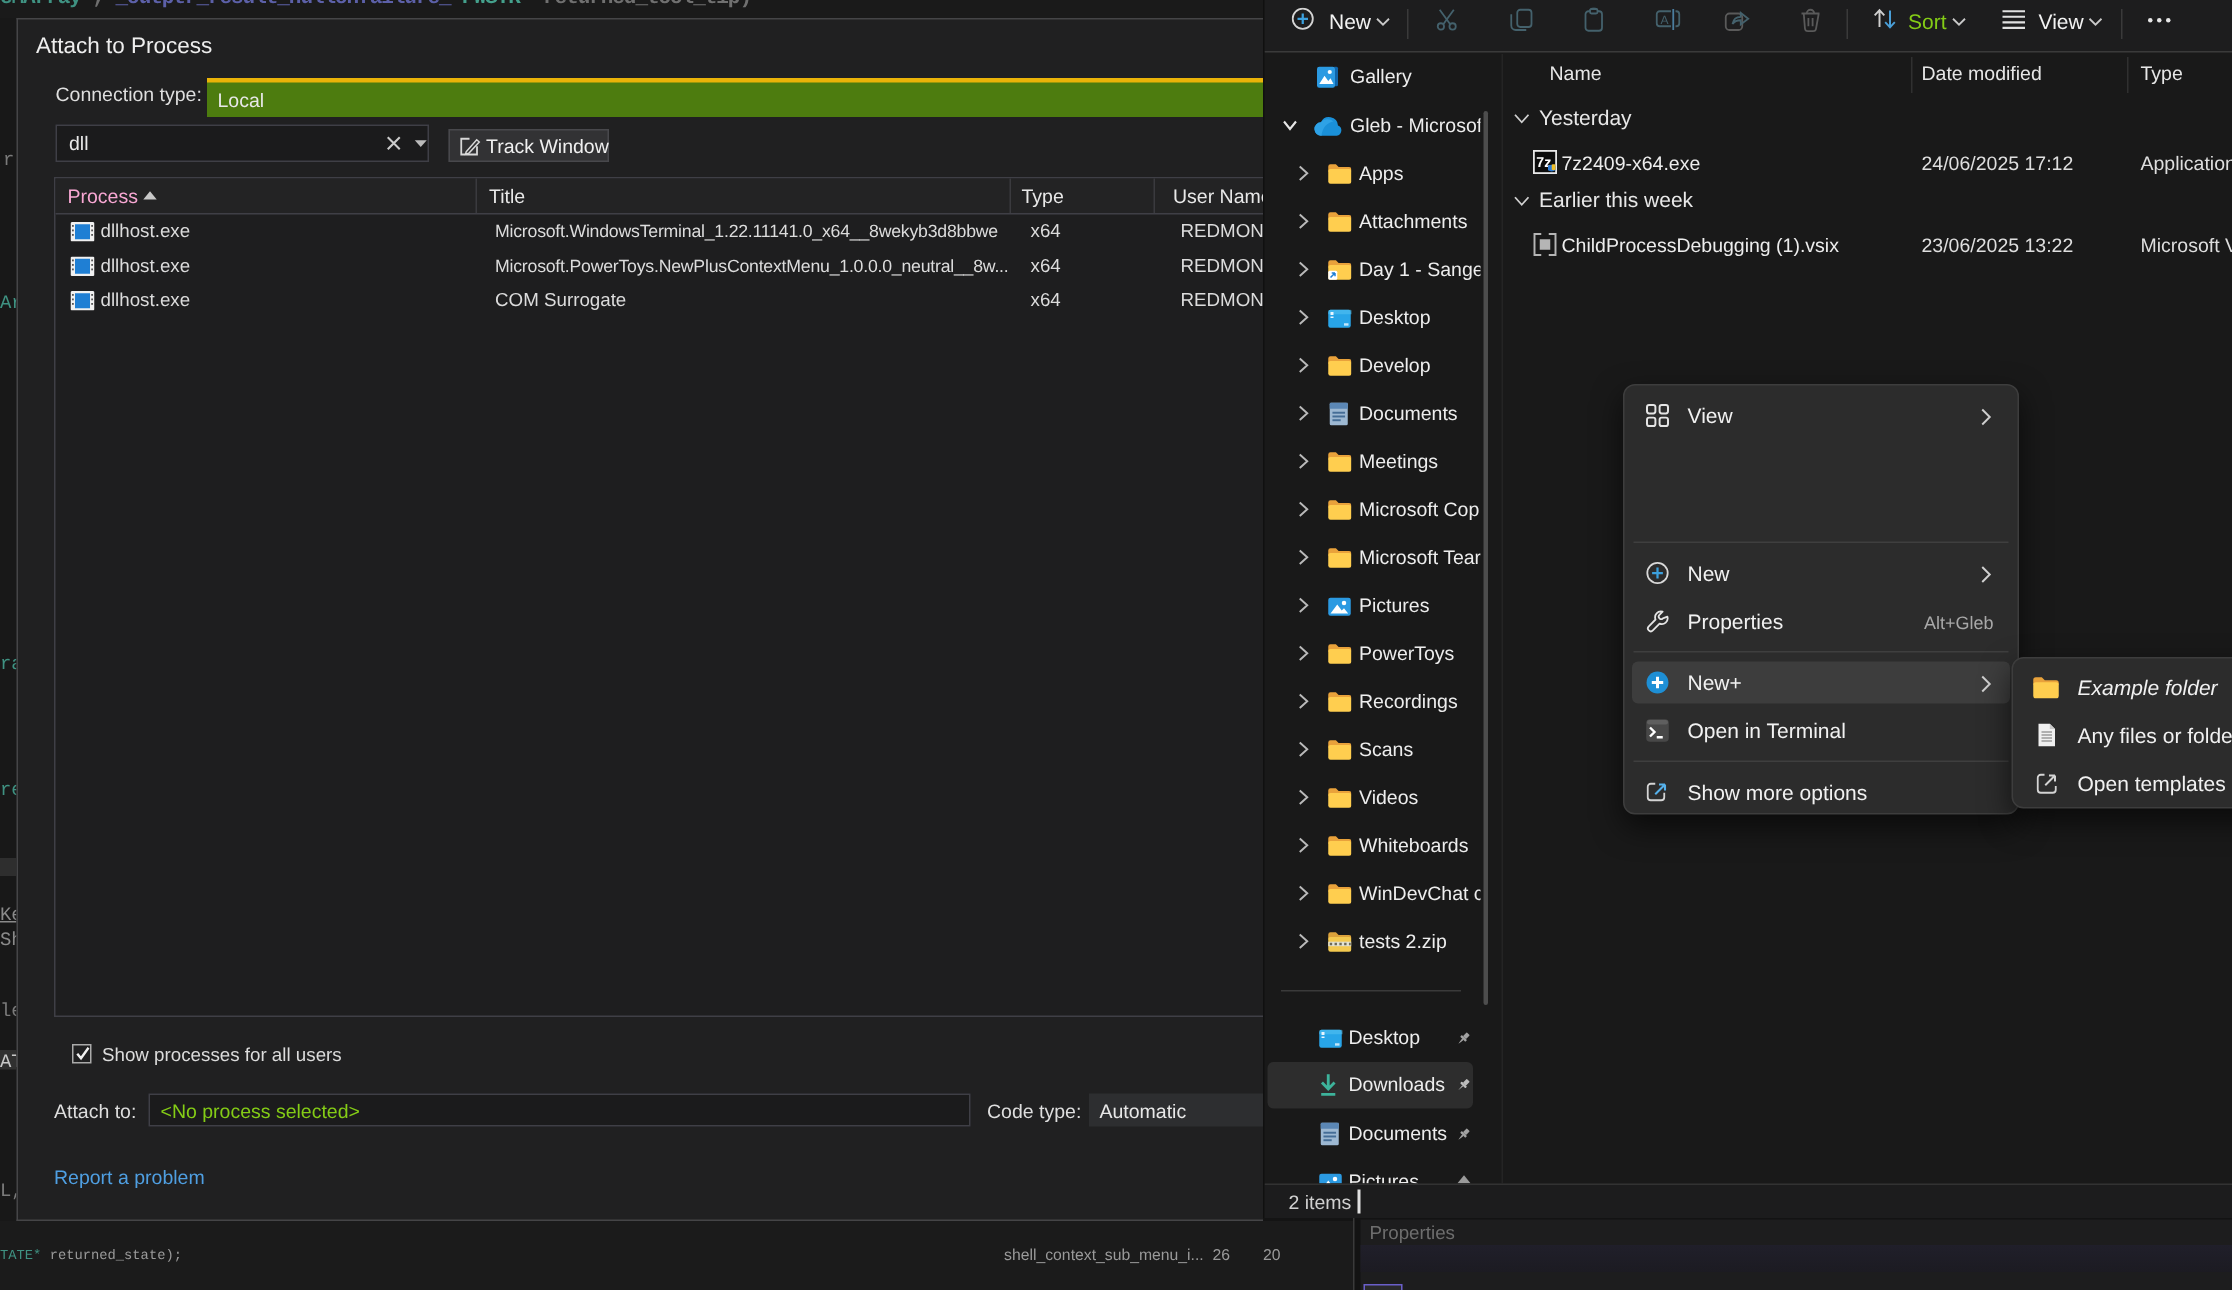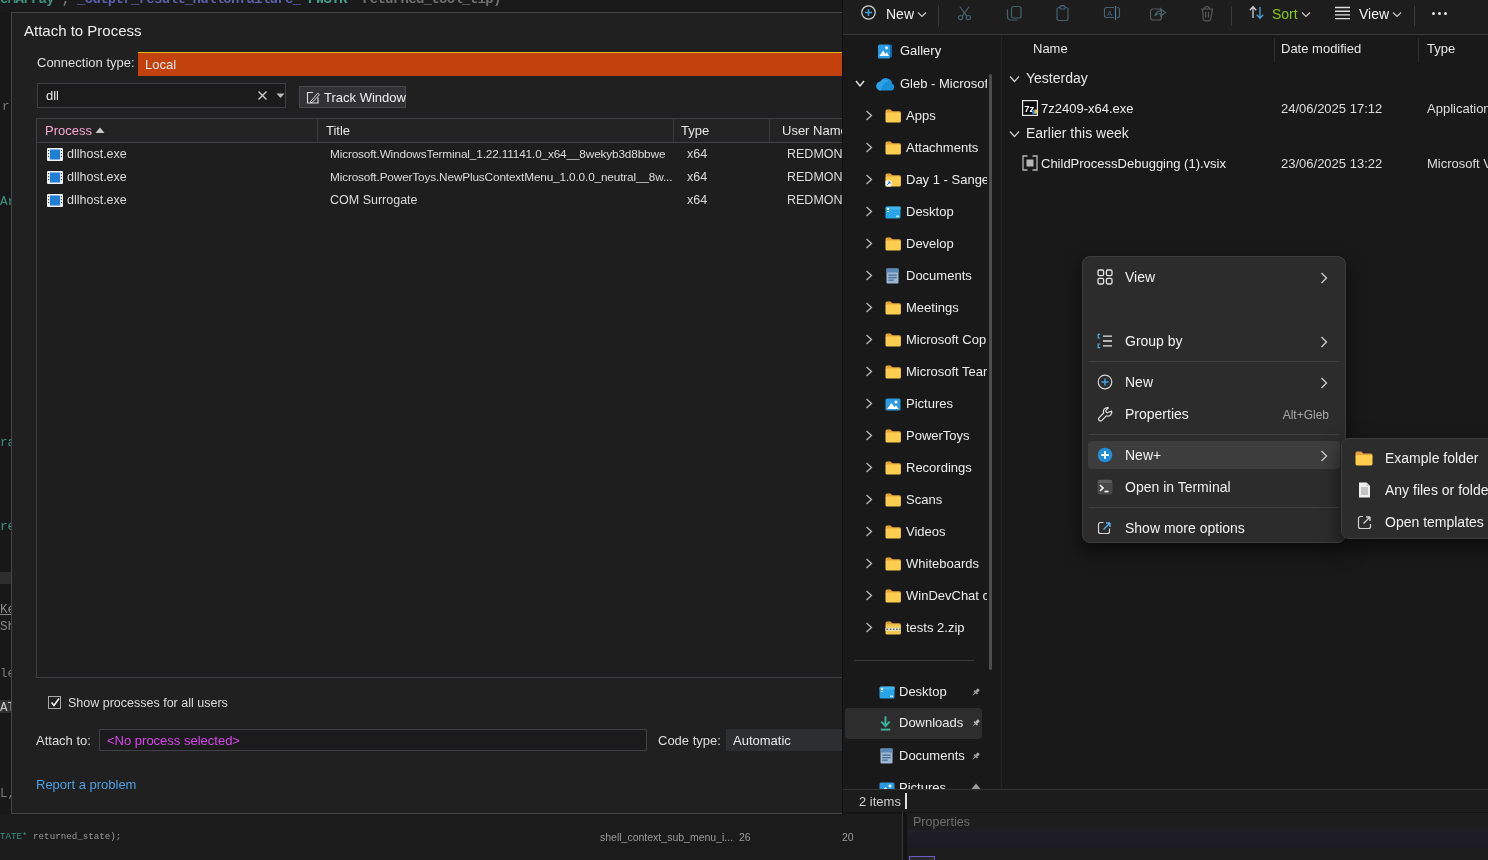--- a/index.html
+++ b/index.html
@@ -30,37 +30,37 @@
   <div class="abs" style="left:0;top:560px;width:11px;height:12px;background:#2e2e2e;"></div>
   <div class="t mono" style="left:0px;top:591px;font-size:12.6px;color:#8a8a8a;text-decoration:underline;">Ke</div>
   <div class="t mono" style="left:0px;top:608px;font-size:12.6px;color:#8a8a8a;">Sh</div>
   <div class="t mono" style="left:0px;top:655px;font-size:12.6px;color:#7a7a7a;">le</div>
   <div class="abs" style="left:0;top:688px;width:11px;height:13px;background:#303030;"></div>
   <div class="t mono" style="left:0px;top:689px;font-size:12.6px;color:#c8c8c8;">AT</div>
   <div class="t mono" style="left:0px;top:775px;font-size:12.6px;color:#7a7a7a;">L,</div>
 </div>
 <div class="abs" id="ed-bottom" style="left:0;top:814px;width:902px;height:46px;background:#1b1b1b;overflow:hidden;">
   <div class="t mono" style="left:0px;top:17px;font-size:9.2px;color:#9a9a9a;"><span style="color:#3f9282;">TATE*</span> returned_state);</div>
-  <div class="t" style="left:600px;top:17px;width:220px;text-align:left;font-size:10.5px;color:#9a9a9a;">shell_context_sub_menu_i...&nbsp; 26</div>
+  <div class="t" style="left:600px;top:17px;width:220px;text-align:right;font-size:10.5px;color:#9a9a9a;">shell_context_sub_menu_i...&nbsp; 26</div>
   <div class="t" style="left:842px;top:17px;font-size:10.5px;color:#9a9a9a;">20</div>
 </div>
 
 <div class="abs" id="vs-rb" style="left:902px;top:811px;width:586px;height:49px;background:#131313;overflow:hidden;">
   <div class="abs" style="left:0;top:0;width:1px;height:49px;background:#3a3a3a;"></div>
   <div class="abs" style="left:5px;top:2px;width:581px;height:47px;background:#1d1d1e;"></div>
   <div class="t" style="left:11px;top:4px;font-size:12.5px;color:#6e6e6e;">Properties</div>
   <div class="abs" style="left:5px;top:19px;width:581px;height:18px;background:linear-gradient(#201f2a,#1c1b22);"></div>
   <div class="abs" style="left:7px;top:45px;width:24px;height:10px;background:#2a2a2c;border:1px solid #6a5fc9;"></div>
 </div>
 
 <div class="abs" id="dlg" style="left:11px;top:12px;width:831px;height:802px;background:#202021;border-top:1px solid #454547;border-left:1px solid #454547;border-bottom:1px solid #454547;box-sizing:border-box;overflow:hidden;">
   <div class="t" style="left:12px;top:9px;font-size:15px;color:#eeeeee;">Attach to Process</div>
 
   <div class="t" style="left:25px;top:42px;font-size:13px;color:#dedede;">Connection type:</div>
-  <div class="abs" style="left:126px;top:39px;width:705px;height:23px;background:#c2410c;border-top:1px solid #eab308;">
+  <div class="abs" style="left:126px;top:39px;width:705px;height:23px;background:#4d7c0f;border-top:3px solid #eab308;">
     <div class="t" style="left:7px;top:4px;font-size:13px;color:#e8e8e8;">Local</div>
   </div>
 
   <div class="abs" style="left:25px;top:70px;width:249px;height:25px;background:#1b1b1c;border:1px solid #3f3f46;box-sizing:border-box;padding-left:48px;">
     <div class="t" style="left:8px;top:4px;font-size:13px;color:#e8e8e8;">dll</div>
     <svg class="abs" style="left:218px;top:5px;" width="13" height="13" viewBox="0 0 13 13">
         <path d="M2.5 2.5 L10.5 10.5 M10.5 2.5 L2.5 10.5" stroke="#cccccc" stroke-width="1.4"></path>
       </svg>
     <svg class="abs" style="left:238px;top:9px;" width="9" height="6" viewBox="0 0 9 6">
         <path d="M0.5 0.5 L4.5 5 L8.5 0.5 Z" fill="#bbbbbb"></path>
@@ -142,21 +142,21 @@
 
   <div class="abs" style="left:36px;top:683px;width:13px;height:13px;border:1px solid #aaaaaa;box-sizing:border-box;">
     <svg class="abs" style="left:1px;top:0px;" width="11" height="11" viewBox="0 0 11 11">
         <path d="M1.5 5.5 L4 8.5 L9 1.5" stroke="#f0f0f0" stroke-width="1.6" fill="none"></path>
       </svg>
   </div>
   <div class="t" style="left:56px;top:683px;font-size:12.5px;color:#dcdcdc;">Show processes for all users</div>
 
   <div class="t" style="left:24px;top:720px;font-size:13px;color:#dedede;">Attach to:</div>
   <div class="abs" style="left:87px;top:716px;width:548px;height:22px;background:#1b1b1c;border:1px solid #3f3f46;box-sizing:border-box;">
-    <div class="t" style="left:7px;top:3px;font-size:13px;color:#d946ef;">&lt;No process selected&gt;</div>
+    <div class="t" style="left:7px;top:3px;font-size:13px;color:#84cc16;">&lt;No process selected&gt;</div>
   </div>
   <div class="t" style="left:646px;top:720px;font-size:13px;color:#dedede;">Code type:</div>
   <div class="abs" style="left:714px;top:716px;width:117px;height:22px;background:#2d2e30;">
     <div class="t" style="left:7px;top:4px;font-size:13px;color:#e8e8e8;">Automatic</div>
   </div>
 
   <div class="t" style="left:24px;top:764px;font-size:13px;color:#4f9fe2;">Report a problem</div>
 </div>
 
 <div class="abs" id="exp" style="left:842px;top:0;width:646px;height:812px;background:#191919;overflow:hidden;border-left:1px solid #101010;box-sizing:border-box;">
@@ -572,34 +572,20 @@
           <rect x="9.4" y="9.4" width="5.6" height="5.6" rx="1.4"></rect>
         </g>
       </svg>
     <div class="mtext">View</div>
     <svg class="marrow" width="8" height="12" viewBox="0 0 8 12">
         <path d="M1.5 1 L6.5 6 L1.5 11" stroke="#cfcfcf" stroke-width="1.3" fill="none"></path>
       </svg>
   </div>
 
 
-  <div class="mitem" style="top:69px;">
-    <svg class="abs" style="left:14px;top:7px;" width="16" height="16" viewBox="0 0 16 16">
-        <g stroke="#e4e4e4" stroke-width="1.3" fill="none">
-          <path d="M6 3.2 h9 M6 8 h9 M6 12.8 h9"></path>
-        </g>
-        <g stroke="#51a8e0" stroke-width="1.2" fill="none">
-          <path d="M3.2 1.4 h-2 v3.6 h2 M3.2 11 h-2 v3.6 h2"></path>
-        </g>
-      </svg>
-    <div class="mtext">Group by</div>
-    <svg class="marrow" width="8" height="12" viewBox="0 0 8 12">
-        <path d="M1.5 1 L6.5 6 L1.5 11" stroke="#cfcfcf" stroke-width="1.3" fill="none"></path>
-      </svg>
-  </div>
   <div class="msep" style="top:104px;"></div>
 
   <div class="mitem" style="top:110px;">
     <svg class="abs" style="left:14px;top:7px;" width="16" height="16" viewBox="0 0 16 16">
         <circle cx="8" cy="8" r="6.8" stroke="#d8d8d8" stroke-width="1.2" fill="none"></circle>
         <path d="M8 4.4 v7.2 M4.4 8 h7.2" stroke="#3ca0dd" stroke-width="1.5"></path>
       </svg>
     <div class="mtext">New</div>
     <svg class="marrow" width="8" height="12" viewBox="0 0 8 12">
         <path d="M1.5 1 L6.5 6 L1.5 11" stroke="#cfcfcf" stroke-width="1.3" fill="none"></path>
@@ -646,21 +632,21 @@
     <div class="mtext">Show more options</div>
   </div>
 </div>
 
 <div class="abs" id="submenu" style="left:1341px;top:438px;width:210px;height:101px;background:#2c2c2c;border:1px solid #3d3d3d;border-radius:8px;box-sizing:border-box;box-shadow:0 8px 20px rgba(0,0,0,0.6);">
   <div class="mitem" style="top:4px;width:208px;">
     <svg class="abs" style="left:13px;top:8px;" width="18" height="15" viewBox="0 0 18 15">
         <path d="M0.5 2.2 a1.7 1.7 0 0 1 1.7 -1.7 h4 l2 2 h7.6 A1.7 1.7 0 0 1 17.5 4.2 V5.5 H0.5z" fill="#e9a23b"></path>
         <rect x="0.5" y="3.9" width="17" height="10.6" rx="1.7" fill="#ffce4f"></rect>
       </svg>
-    <div class="mtext" style="left:43px;">Example folder</div>
+    <div class="mtext" style="left:43px;font-style:italic;">Example folder</div>
   </div>
   <div class="mitem" style="top:36px;width:208px;">
     <svg class="abs" style="left:16px;top:7px;" width="13" height="16" viewBox="0 0 13 16">
         <path d="M1 0.5 h7.5 L12 4 v11.5 H1z" fill="#f0f0f0"></path>
         <path d="M8.5 0.5 L12 4 h-3.5z" fill="#c9c9c9"></path>
         <g stroke="#9a9a9a" stroke-width="1">
           <path d="M3 6 h7 M3 8 h7 M3 10 h7 M3 12 h7"></path>
         </g>
       </svg>
     <div class="mtext" style="left:43px;">Any files or folders</div>

